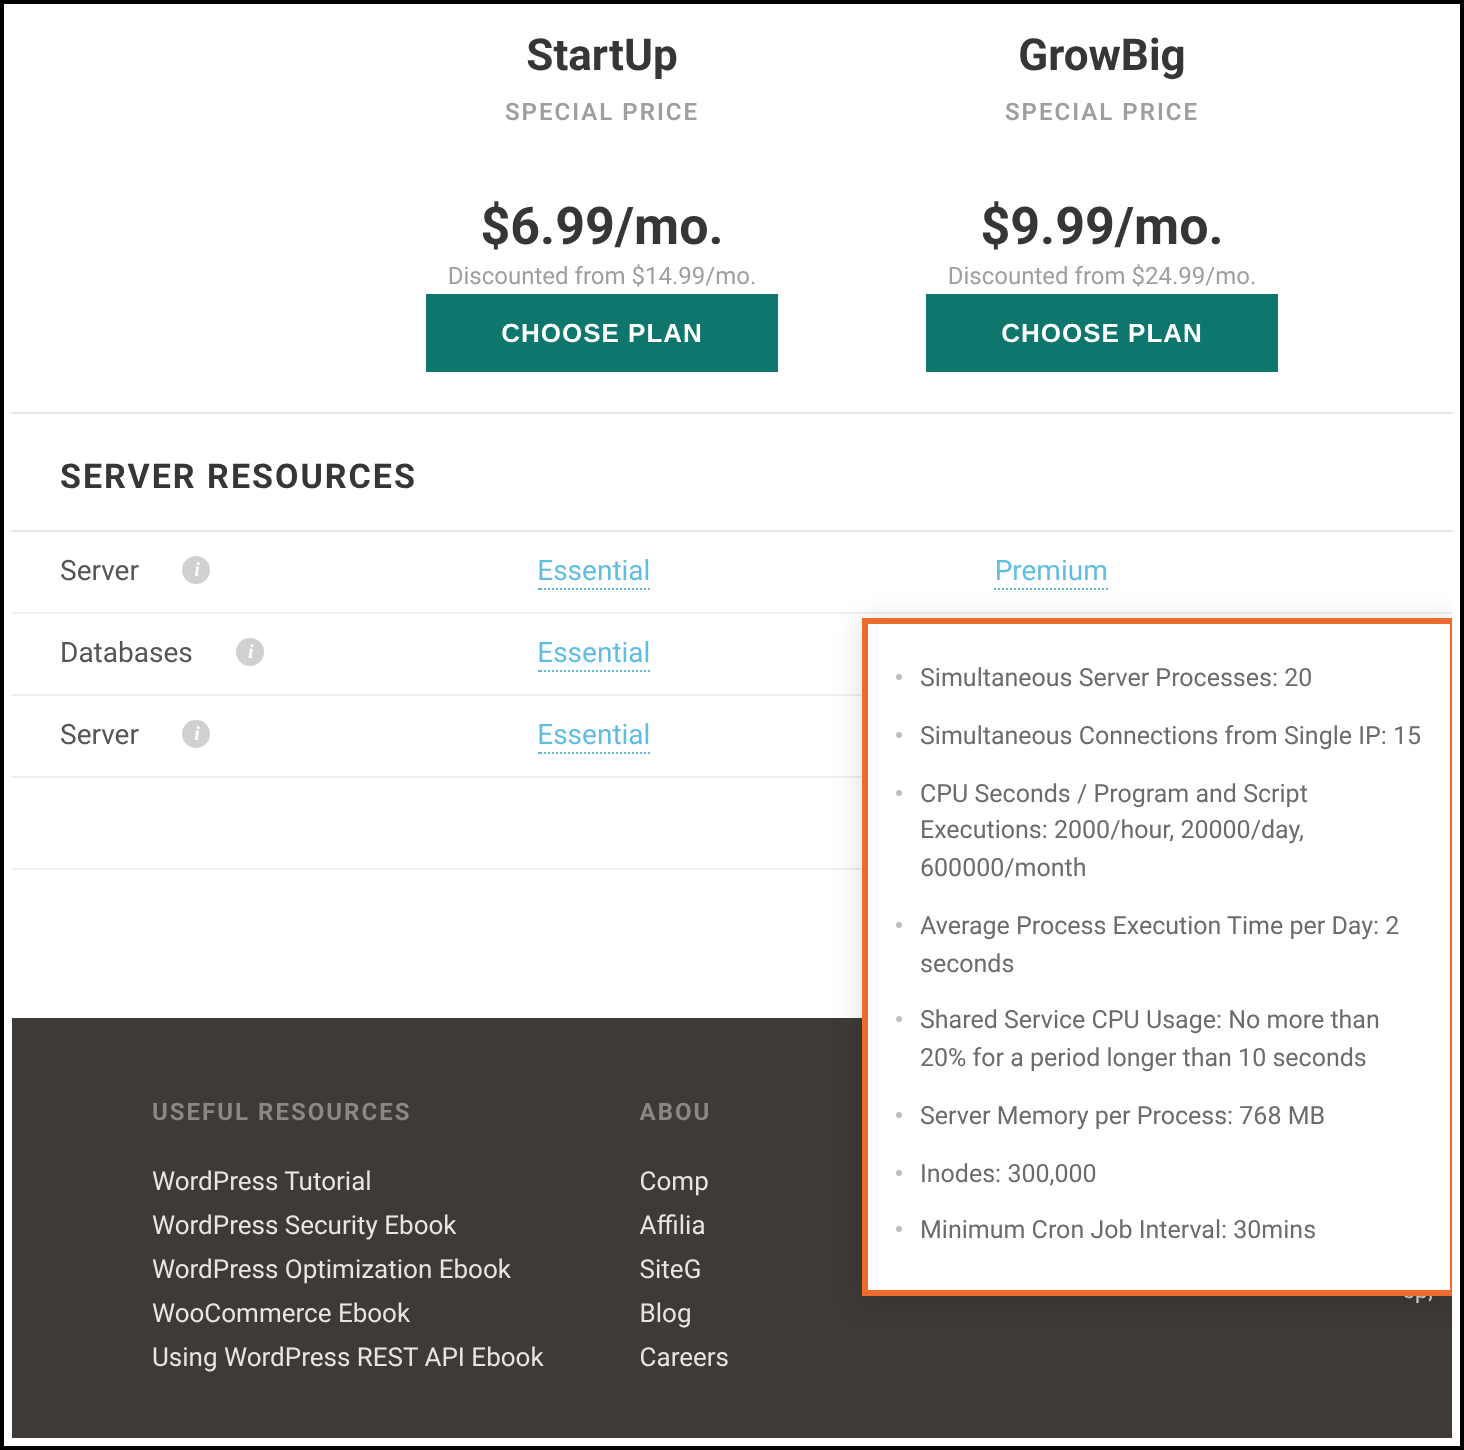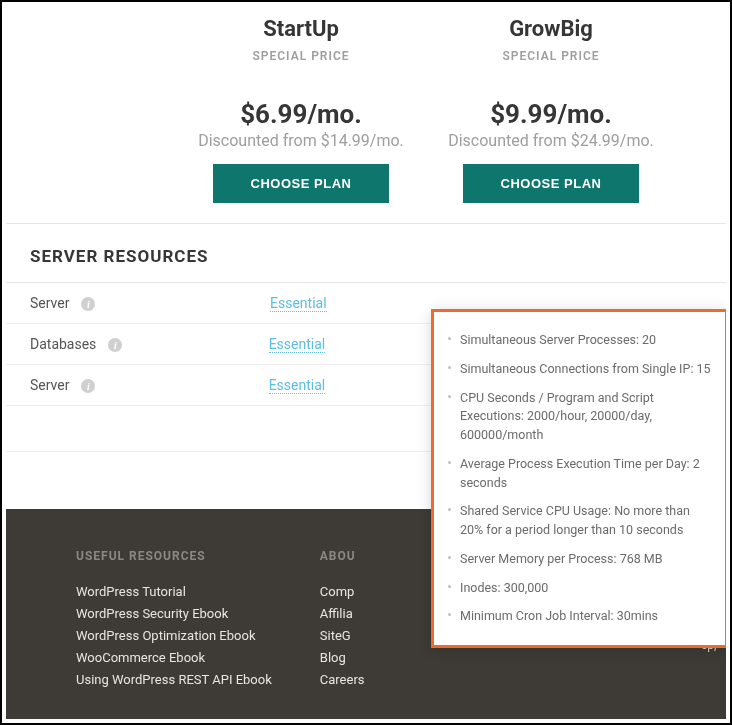--- a/index.html
+++ b/index.html
@@ -45,23 +45,23 @@
     margin-bottom: 2px;
   }
   .price {
     font-size: 26px;
     font-weight: 700;
     color: #363636;
     margin-bottom: 2px;
     margin-top: 36px;
   }
   .discount {
-    font-size: 16px;
+    font-size: 12px;
     color: #9e9e9e;
-    margin-bottom: 14px;
+    margin-bottom: 2px;
   }
   .choose-btn {
     display: inline-block;
     background: #0f766e;
     color: #fff;
     font-size: 13px;
     font-weight: 700;
     letter-spacing: 0.5px;
     padding: 12px 38px;
     border: none;
@@ -81,22 +81,22 @@
     display: flex;
     align-items: center;
     padding: 12px 0 12px 24px;
     border-bottom: 1px solid #eee;
     font-size: 14px;
     color: #555;
   }
   .res-label {
     width: 240px;
     display:flex;
-    align-items:flex-end;
-    gap:12px;
+    align-items:flex-start;
+    gap:22px;
   }
   .res-label .info-icon {
     display:inline-flex;
     width:14px;height:14px;
     border-radius:50%;
     background:#d0d0d0;
     color:#fff;
     font-size:10px;
     font-weight:700;
     align-items:center;
@@ -208,20 +208,21 @@
   </div>
 
   <div class="section-title">SERVER RESOURCES</div>
 
   <div class="resource-row">
     <div class="res-label">
       <span>Server</span>
       <span class="info-icon">i</span>
     </div>
     <div class="res-val"><a class="res-link">Essential</a></div>
+    <div class="res-val"><a class="res-link">Premium</a></div>
   </div>
   <div class="resource-row">
     <div class="res-label">
       <span>Databases</span>
       <span class="info-icon">i</span>
     </div>
     <div class="res-val"><a class="res-link">Essential</a></div>
     <div class="res-val"></div>
   </div>
   <div class="resource-row">

